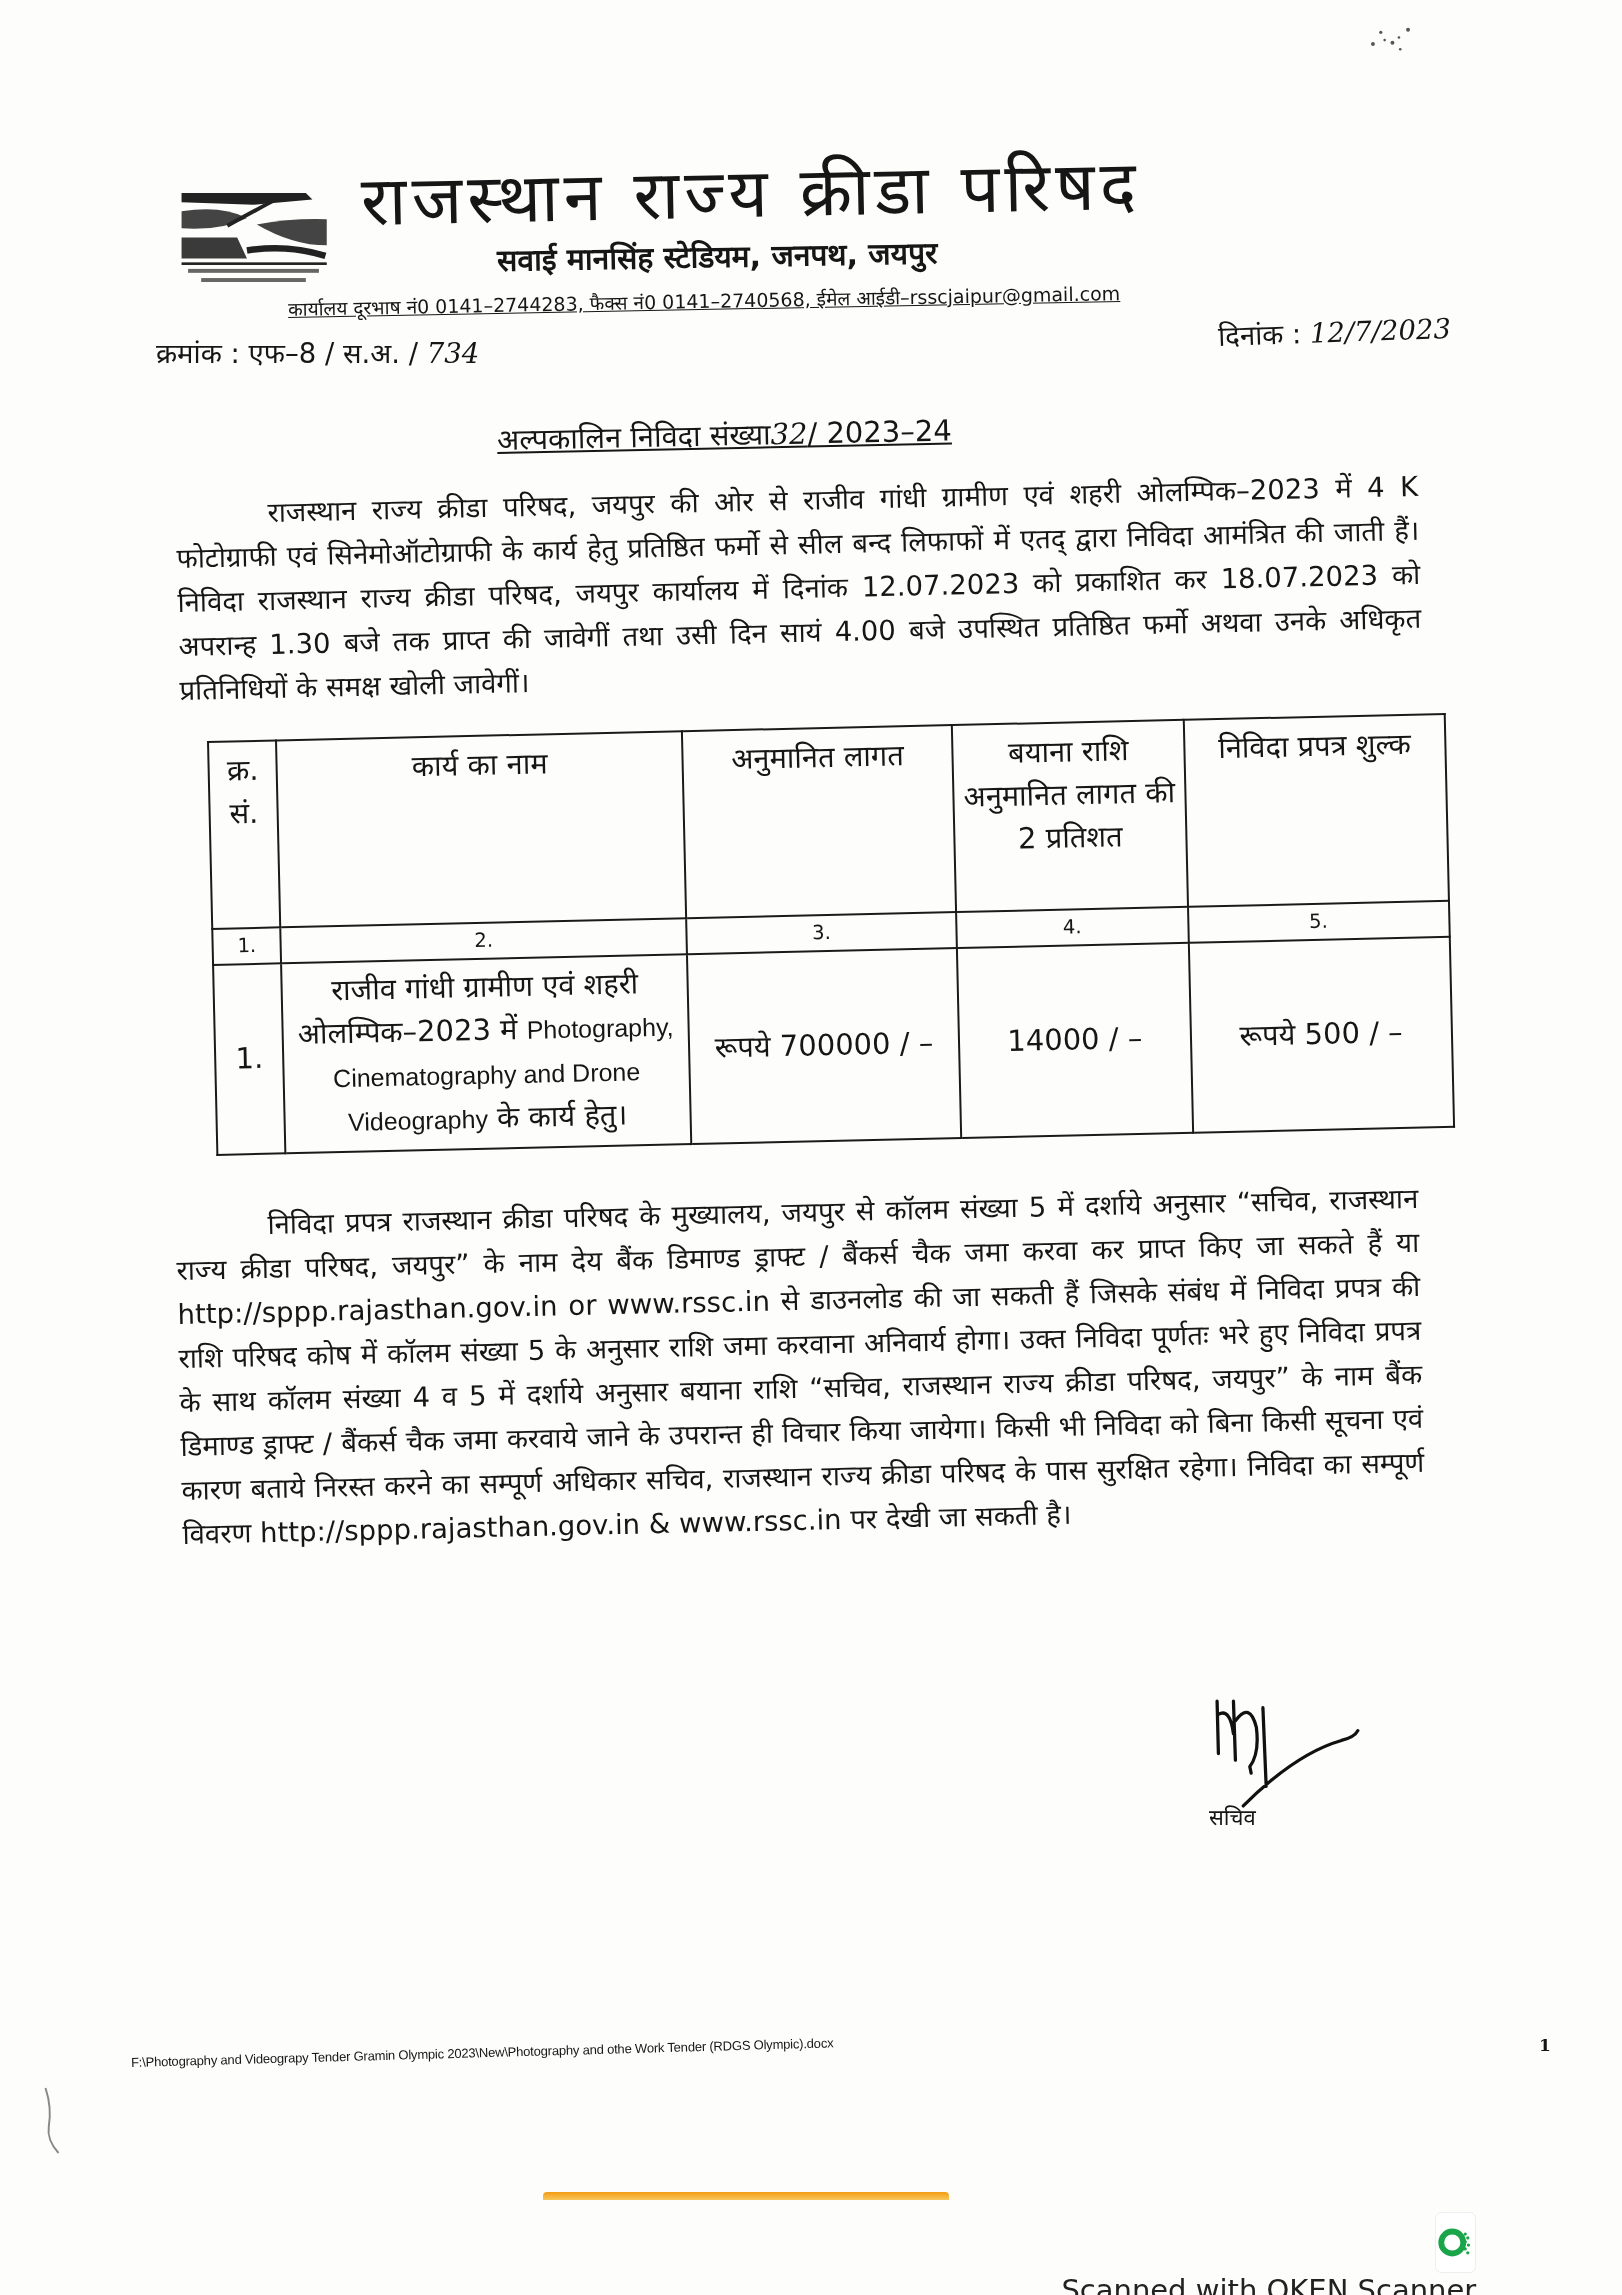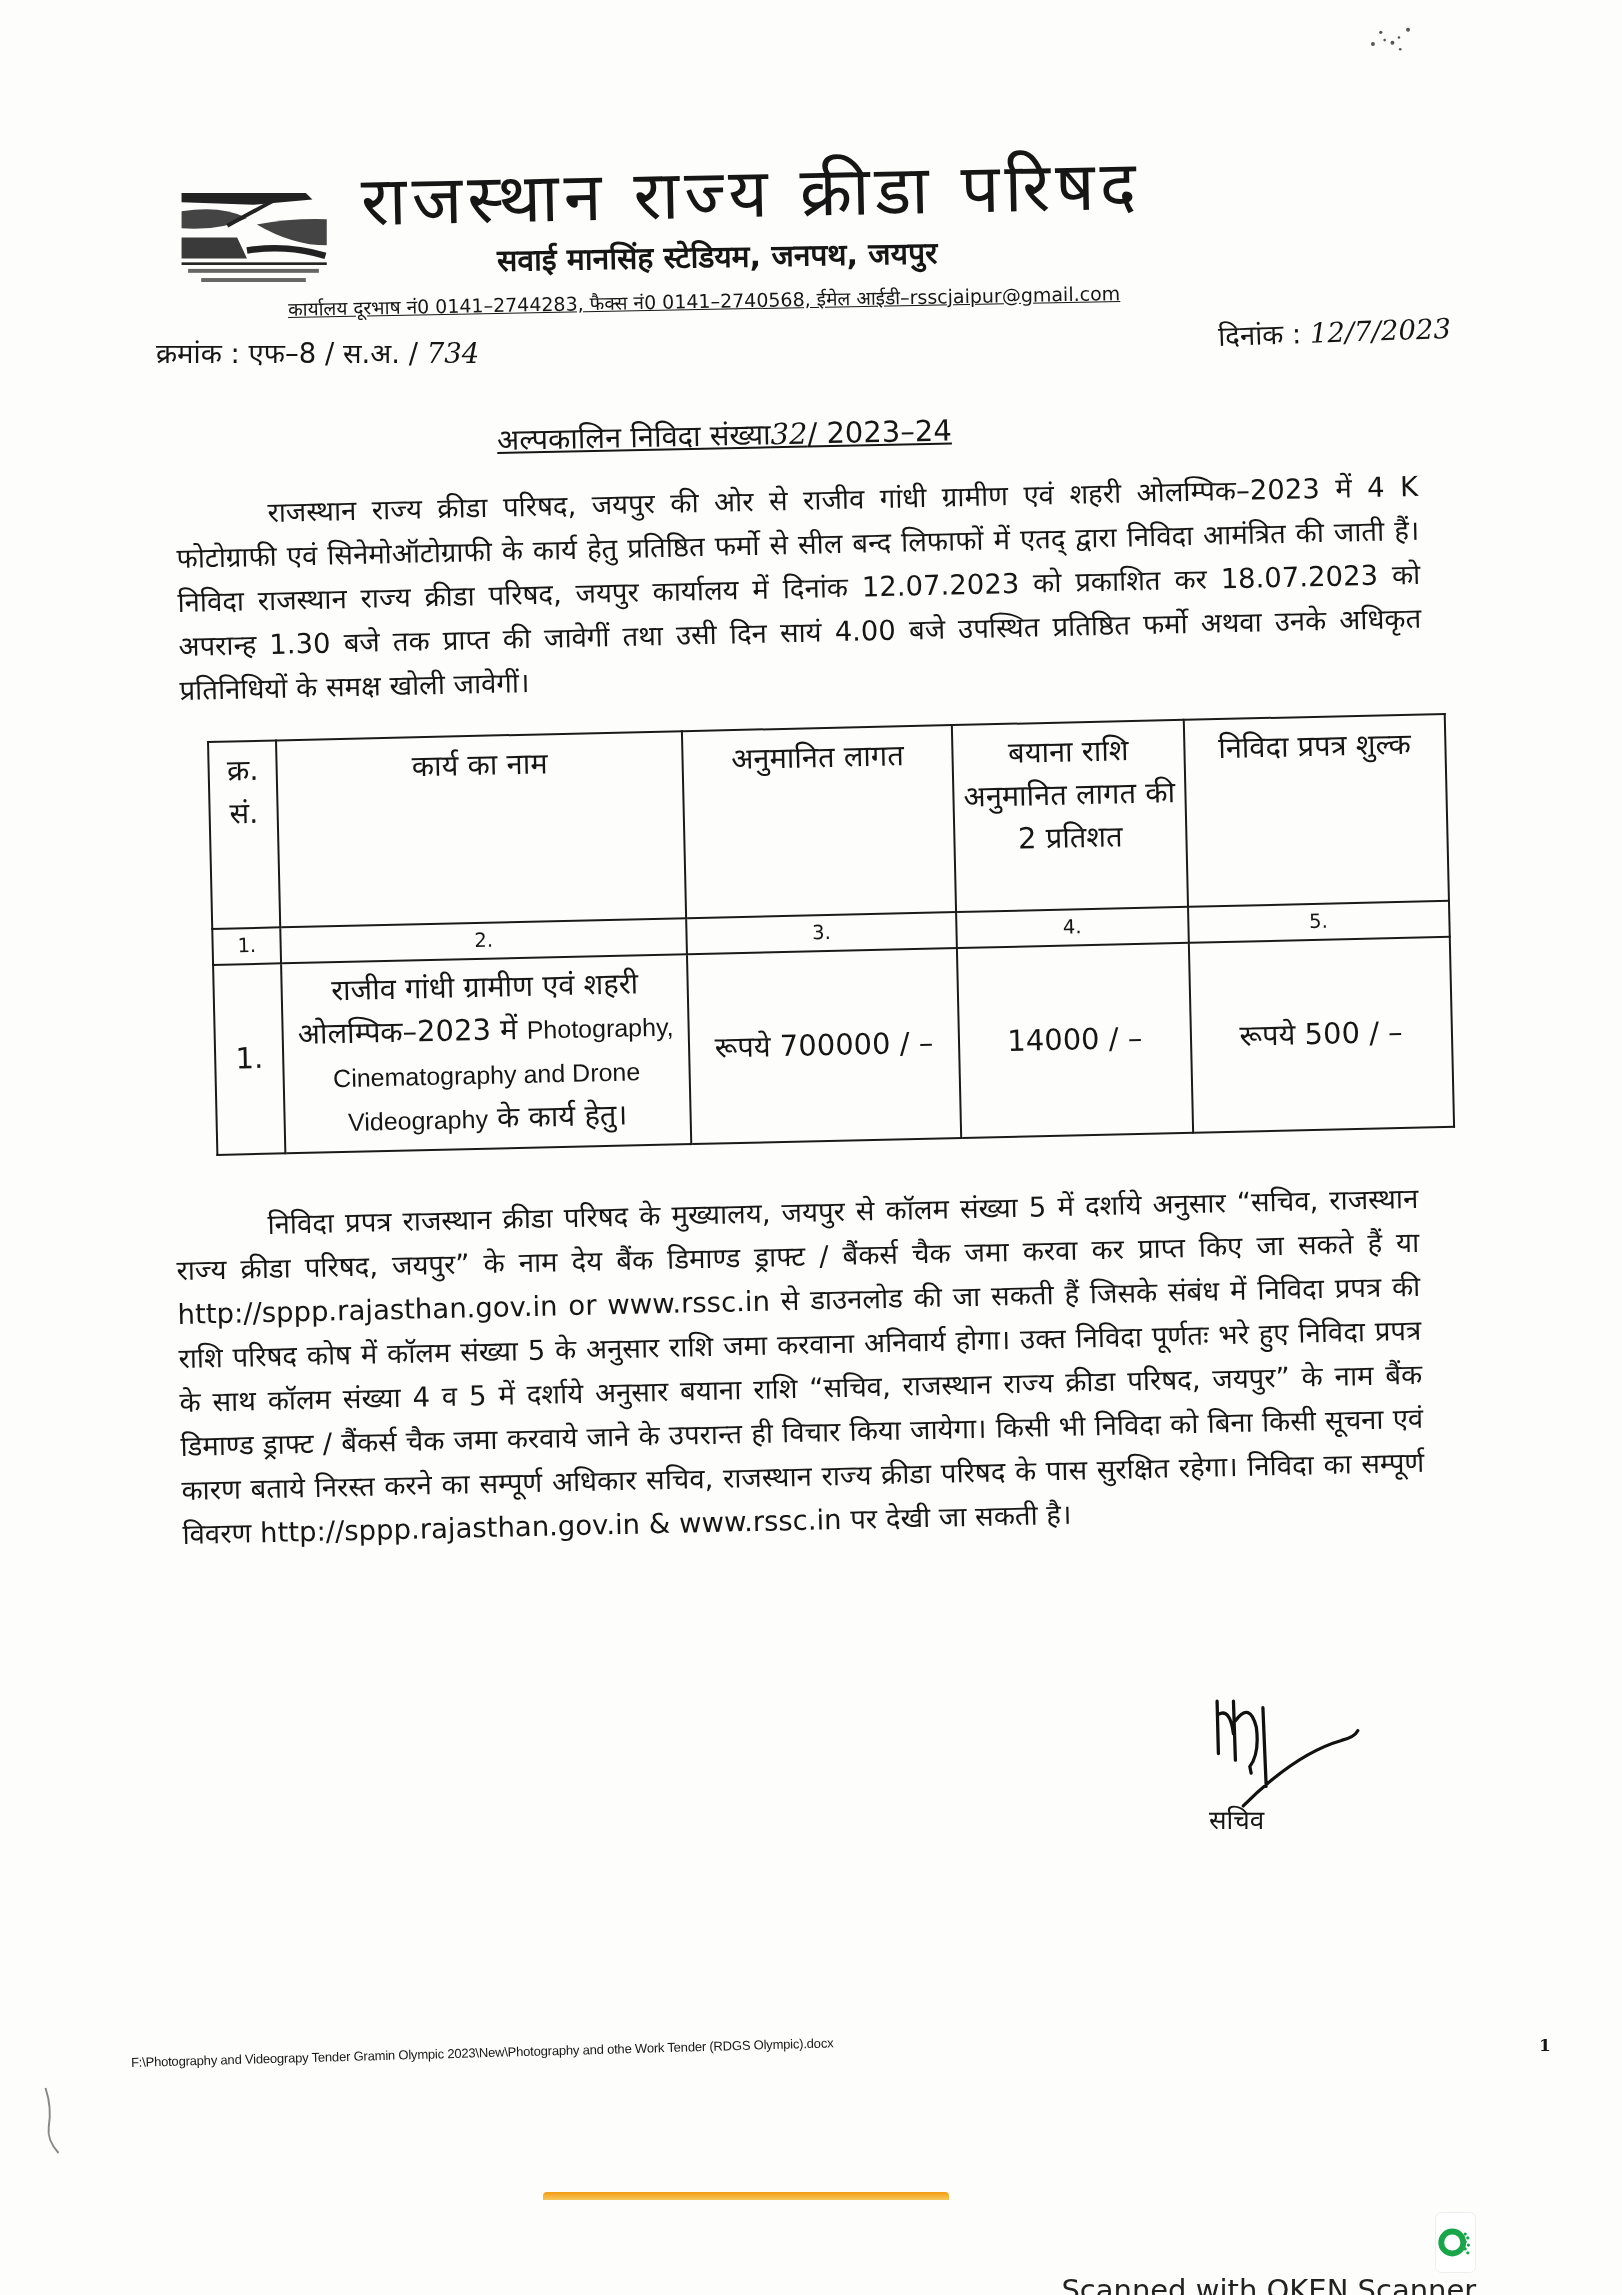--- a/index.html
+++ b/index.html
@@ -31,21 +31,21 @@
   table.tender { border-collapse: collapse; font-size: 29px; }
   table.tender td, table.tender th { border: 2.6px solid #1a1a1a; text-align: center; vertical-align: top; font-weight: 400; padding: 6.5px 5.2px; line-height: 43px; }
   table.tender .num-row td { font-size: 19.6px; line-height: 26px; padding: 3.9px; vertical-align: middle; }
   table.tender .data-row td { vertical-align: middle; }
   .c1 { width: 56px; } .c2 { width: 393px; } .c3 { width: 258px; } .c4 { width: 219px; } .c5 { width: 249px; }
   .h-head { height: 187px; }
   .work-en { font-family: "Liberation Sans", sans-serif; font-size: 25px; }
 
   
   .signature { left: 1204px; top: 1675px; width: 216px; height: 144px; }
-  .sig-label { left: 1209px; top: 1801px; font-size: 26px; }
+  .sig-label { left: 1209px; top: 1801px; font-size: 22px; }
 
   
   .file-path { left: 131px; top: 2055px; font-size: 13px; font-family: "Liberation Sans", sans-serif; white-space: nowrap; transform: rotate(-1.6deg); transform-origin: left center; letter-spacing: -0.2px; }
   .page-num { left: 1539px; top: 2035px; font-size: 17px; font-weight: 700; font-family: "DejaVu Serif", serif; }
   .orange-strip { left: 543px; top: 2192px; width: 406px; height: 7.9px; background: linear-gradient(#f39c12, #f7c85a); border-radius: 3.9px 3.9px 0 0; }
 
   
   .badge { left: 1047px; top: 2212px; display: flex; align-items: flex-end; flex-direction: column; }
   .badge-icon { width: 39px; height: 59px; border-radius: 6.5px; background: #fff; border: 0.7px solid #eee; display:flex; align-items:center; justify-content:center; }
   .badge-text { margin-left: 14.4px; font-family: "DejaVu Sans", sans-serif; font-size: 29px; color: #222; }

